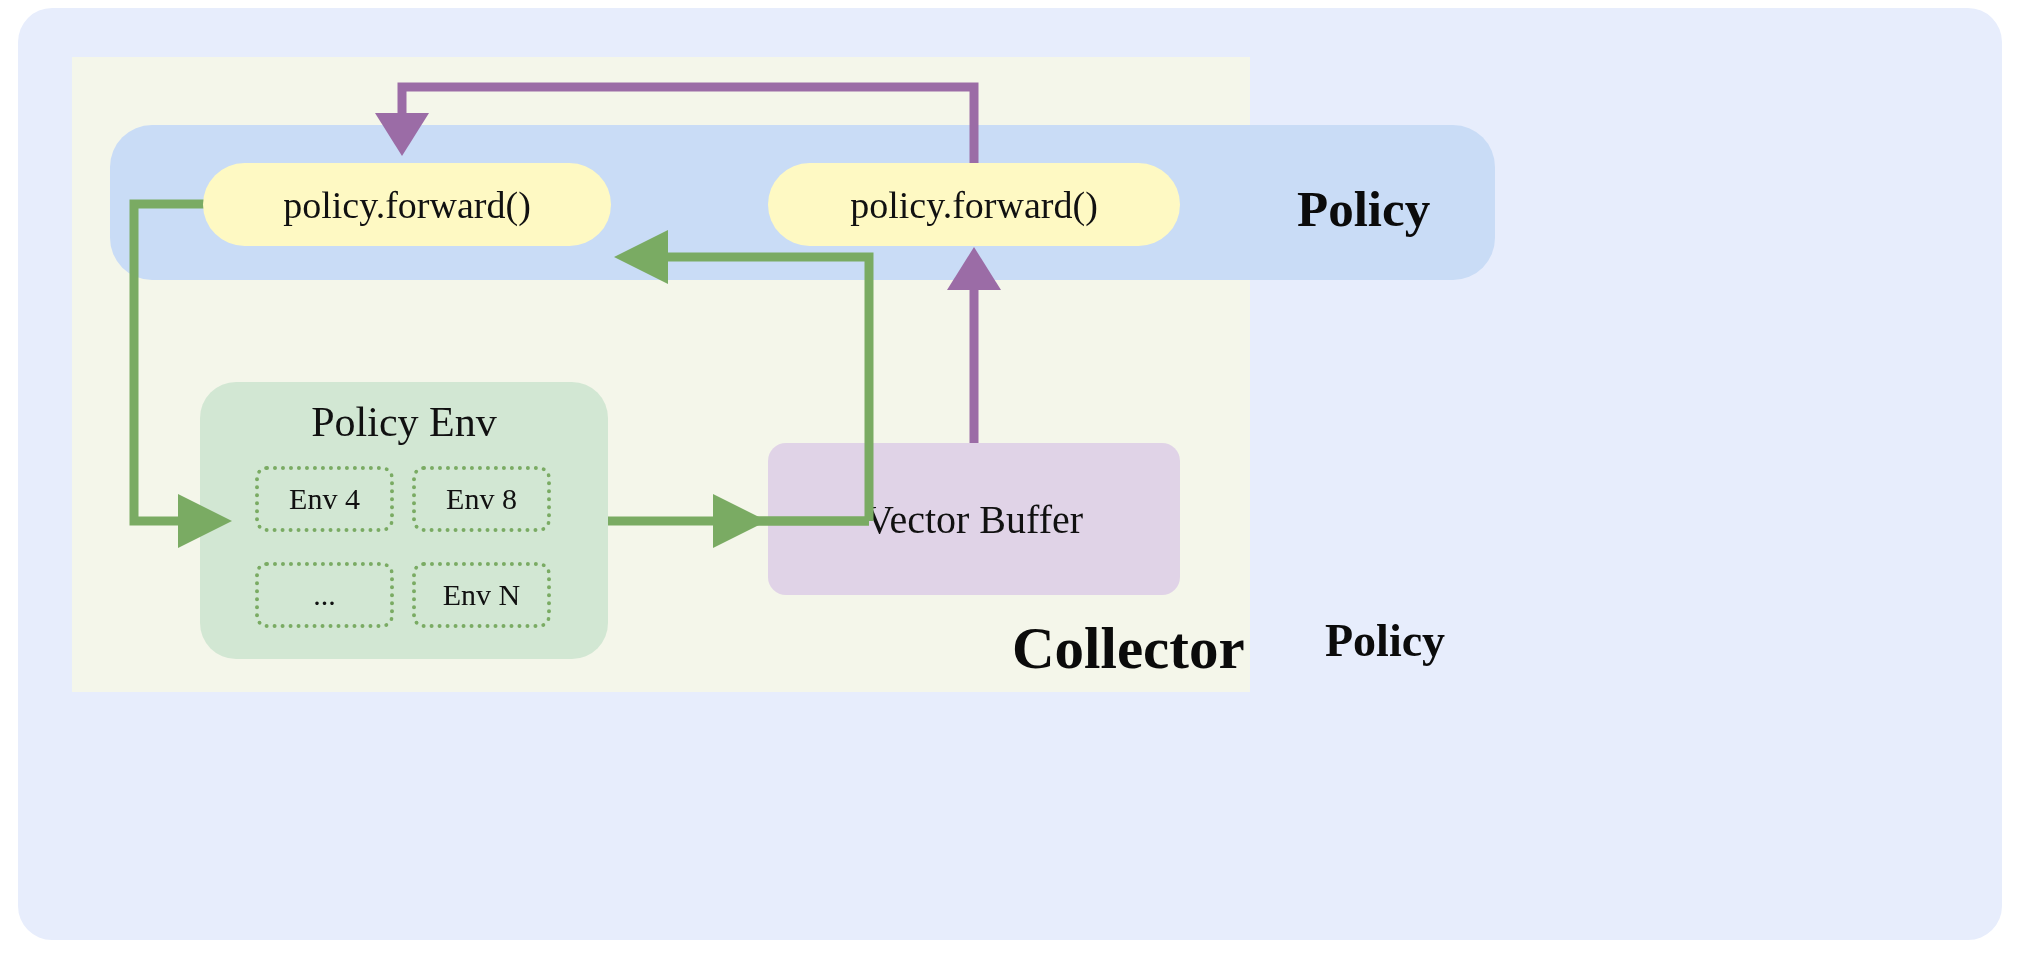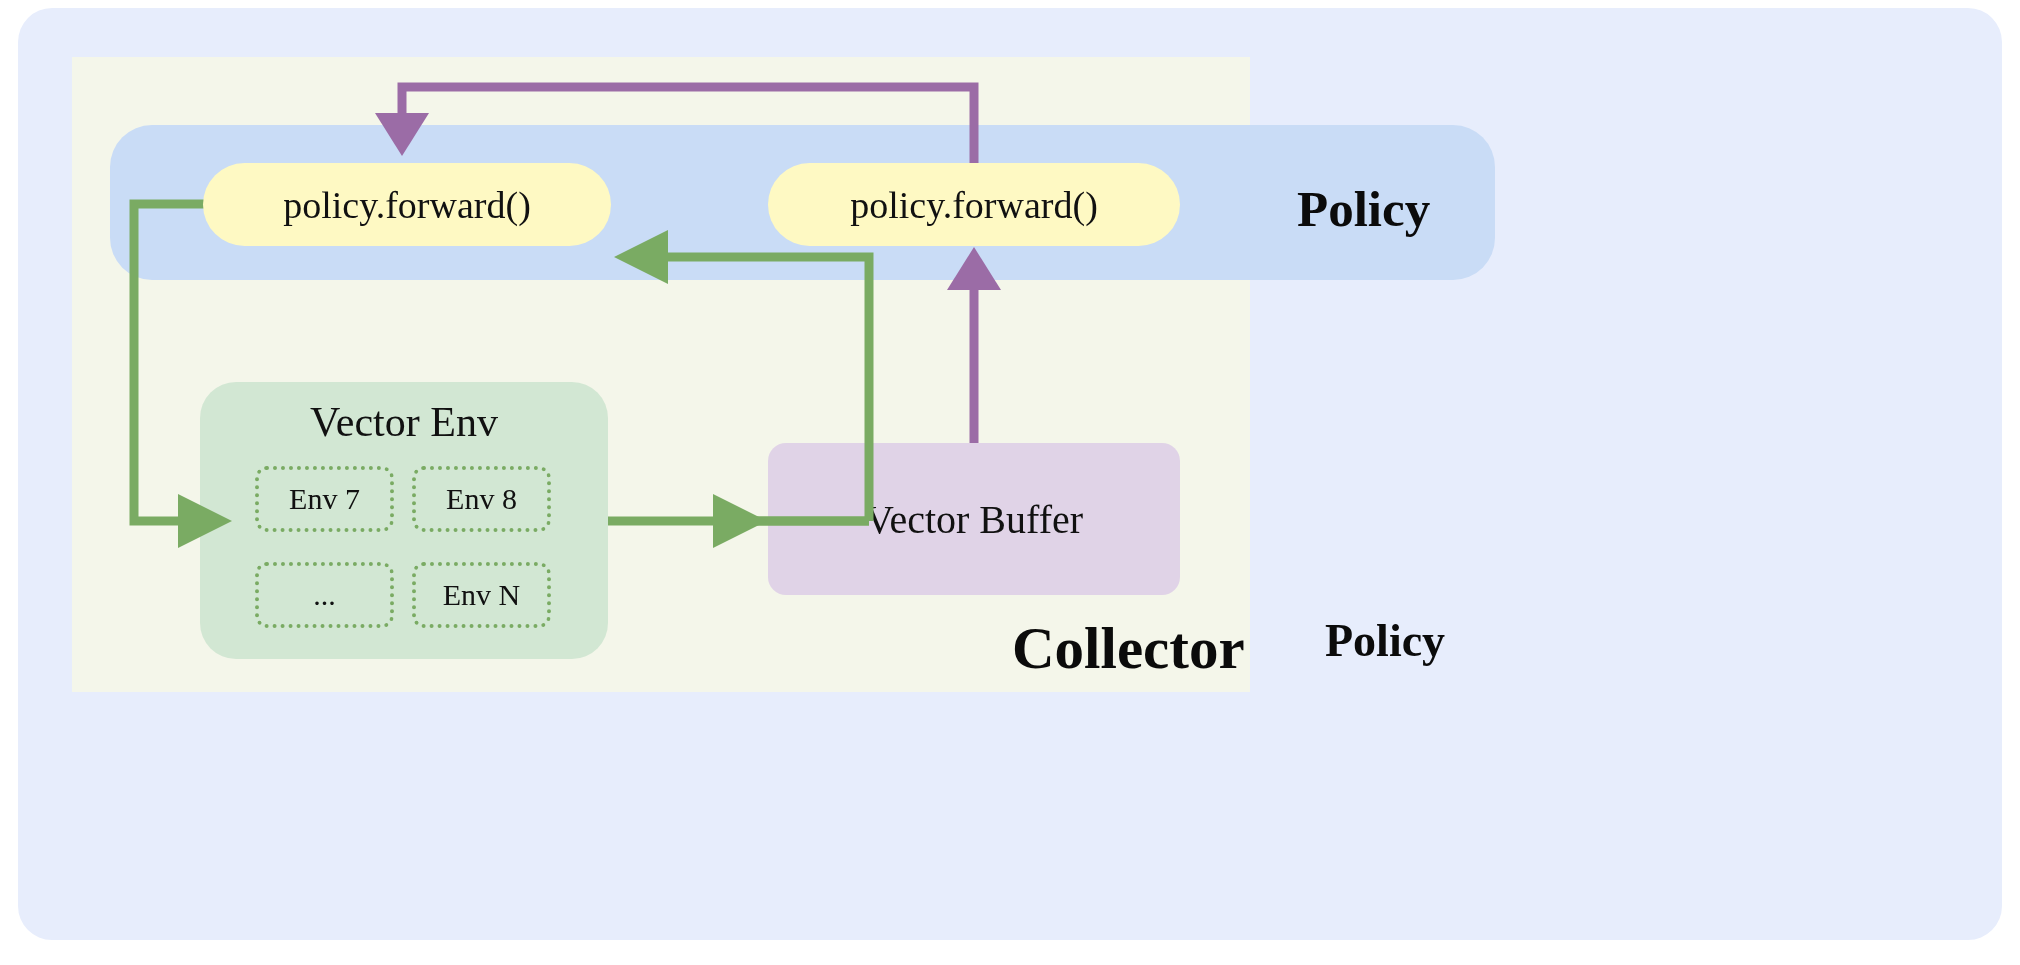--- a/index.html
+++ b/index.html
@@ -58,23 +58,23 @@
 <div id="stage">
 
   <div id="trainer-box" class="abs"></div>
 
   <div id="collector-box" class="abs"></div>
 
   <div id="policy-box" class="abs"></div>
 
   <div id="vector-env-box" class="abs"></div>
 
-  <div id="vector-env-title" class="abs">Vector Env</div>
+  <div id="vector-env-title" class="abs">Policy Env</div>
 
-  <div id="env-1" class="abs env-chip">Env 7</div>
+  <div id="env-1" class="abs env-chip">Env 4</div>
   <div id="env-2" class="abs env-chip">Env 8</div>
   <div id="env-dots" class="abs env-chip">...</div>
   <div id="env-n" class="abs env-chip">Env N</div>
 
   <div id="vector-buffer" class="abs">
     <span class="node-label">Vector Buffer</span>
   </div>
 
   <svg id="arrow-layer" class="abs" viewBox="0 0 2020 965" xmlns="http://www.w3.org/2000/svg">
 

